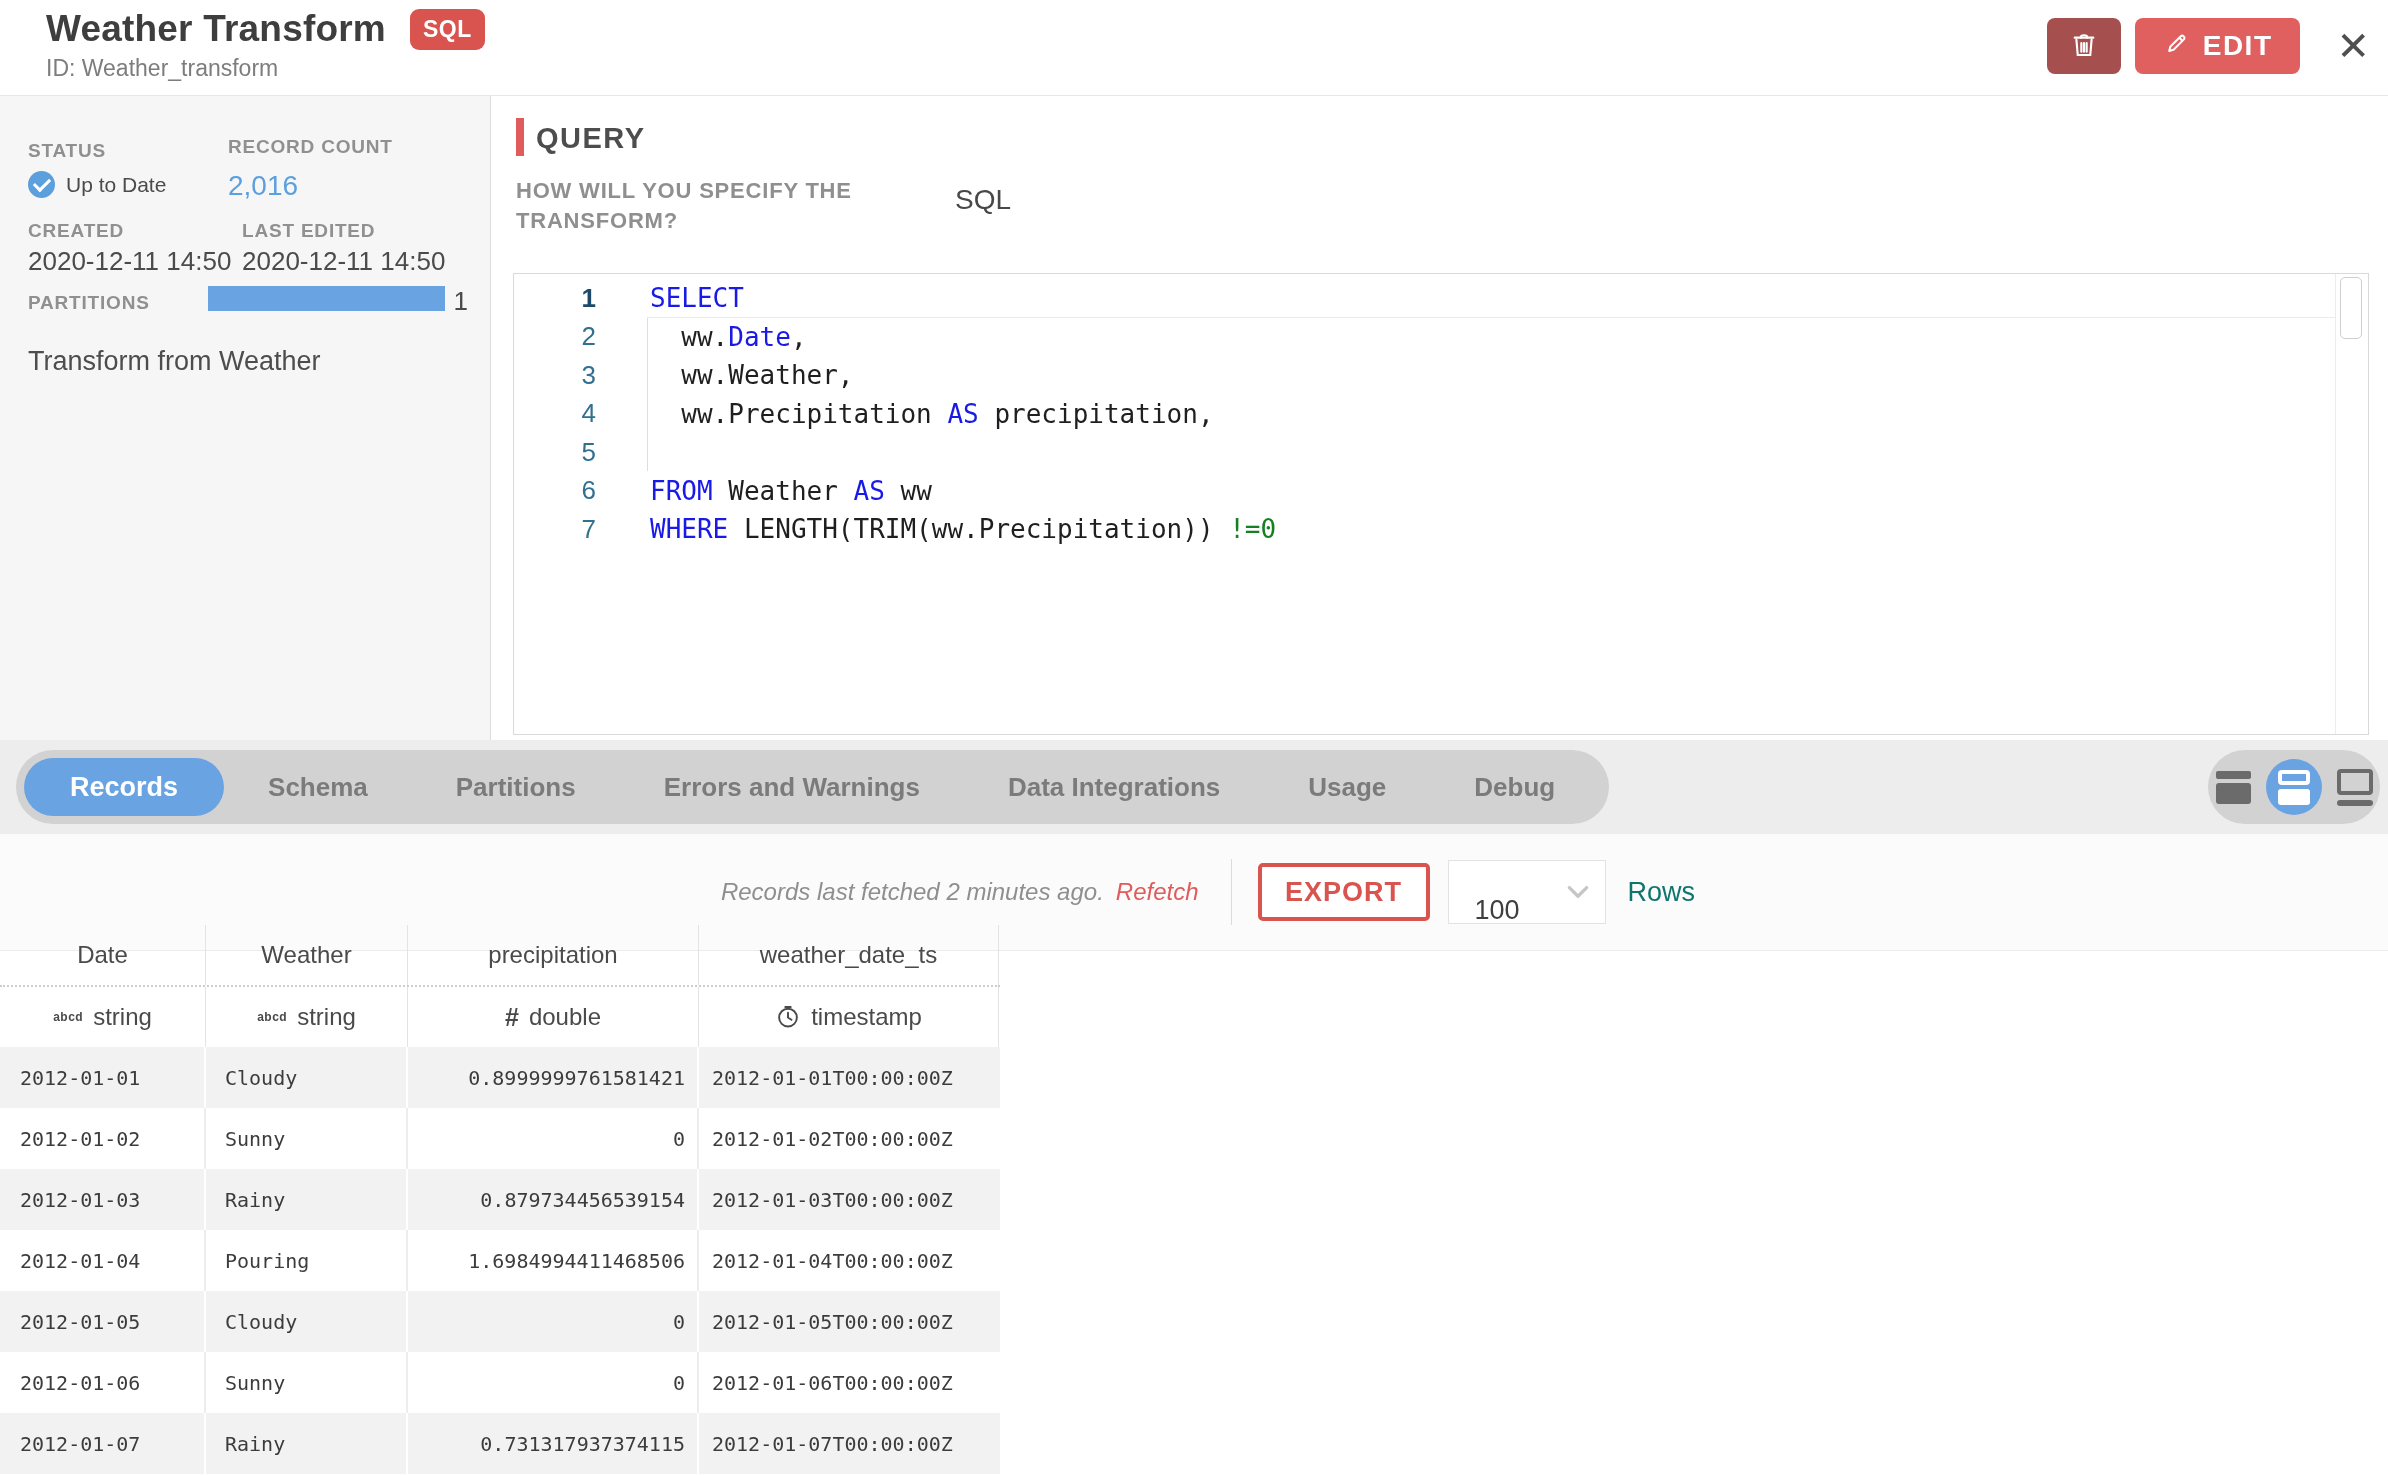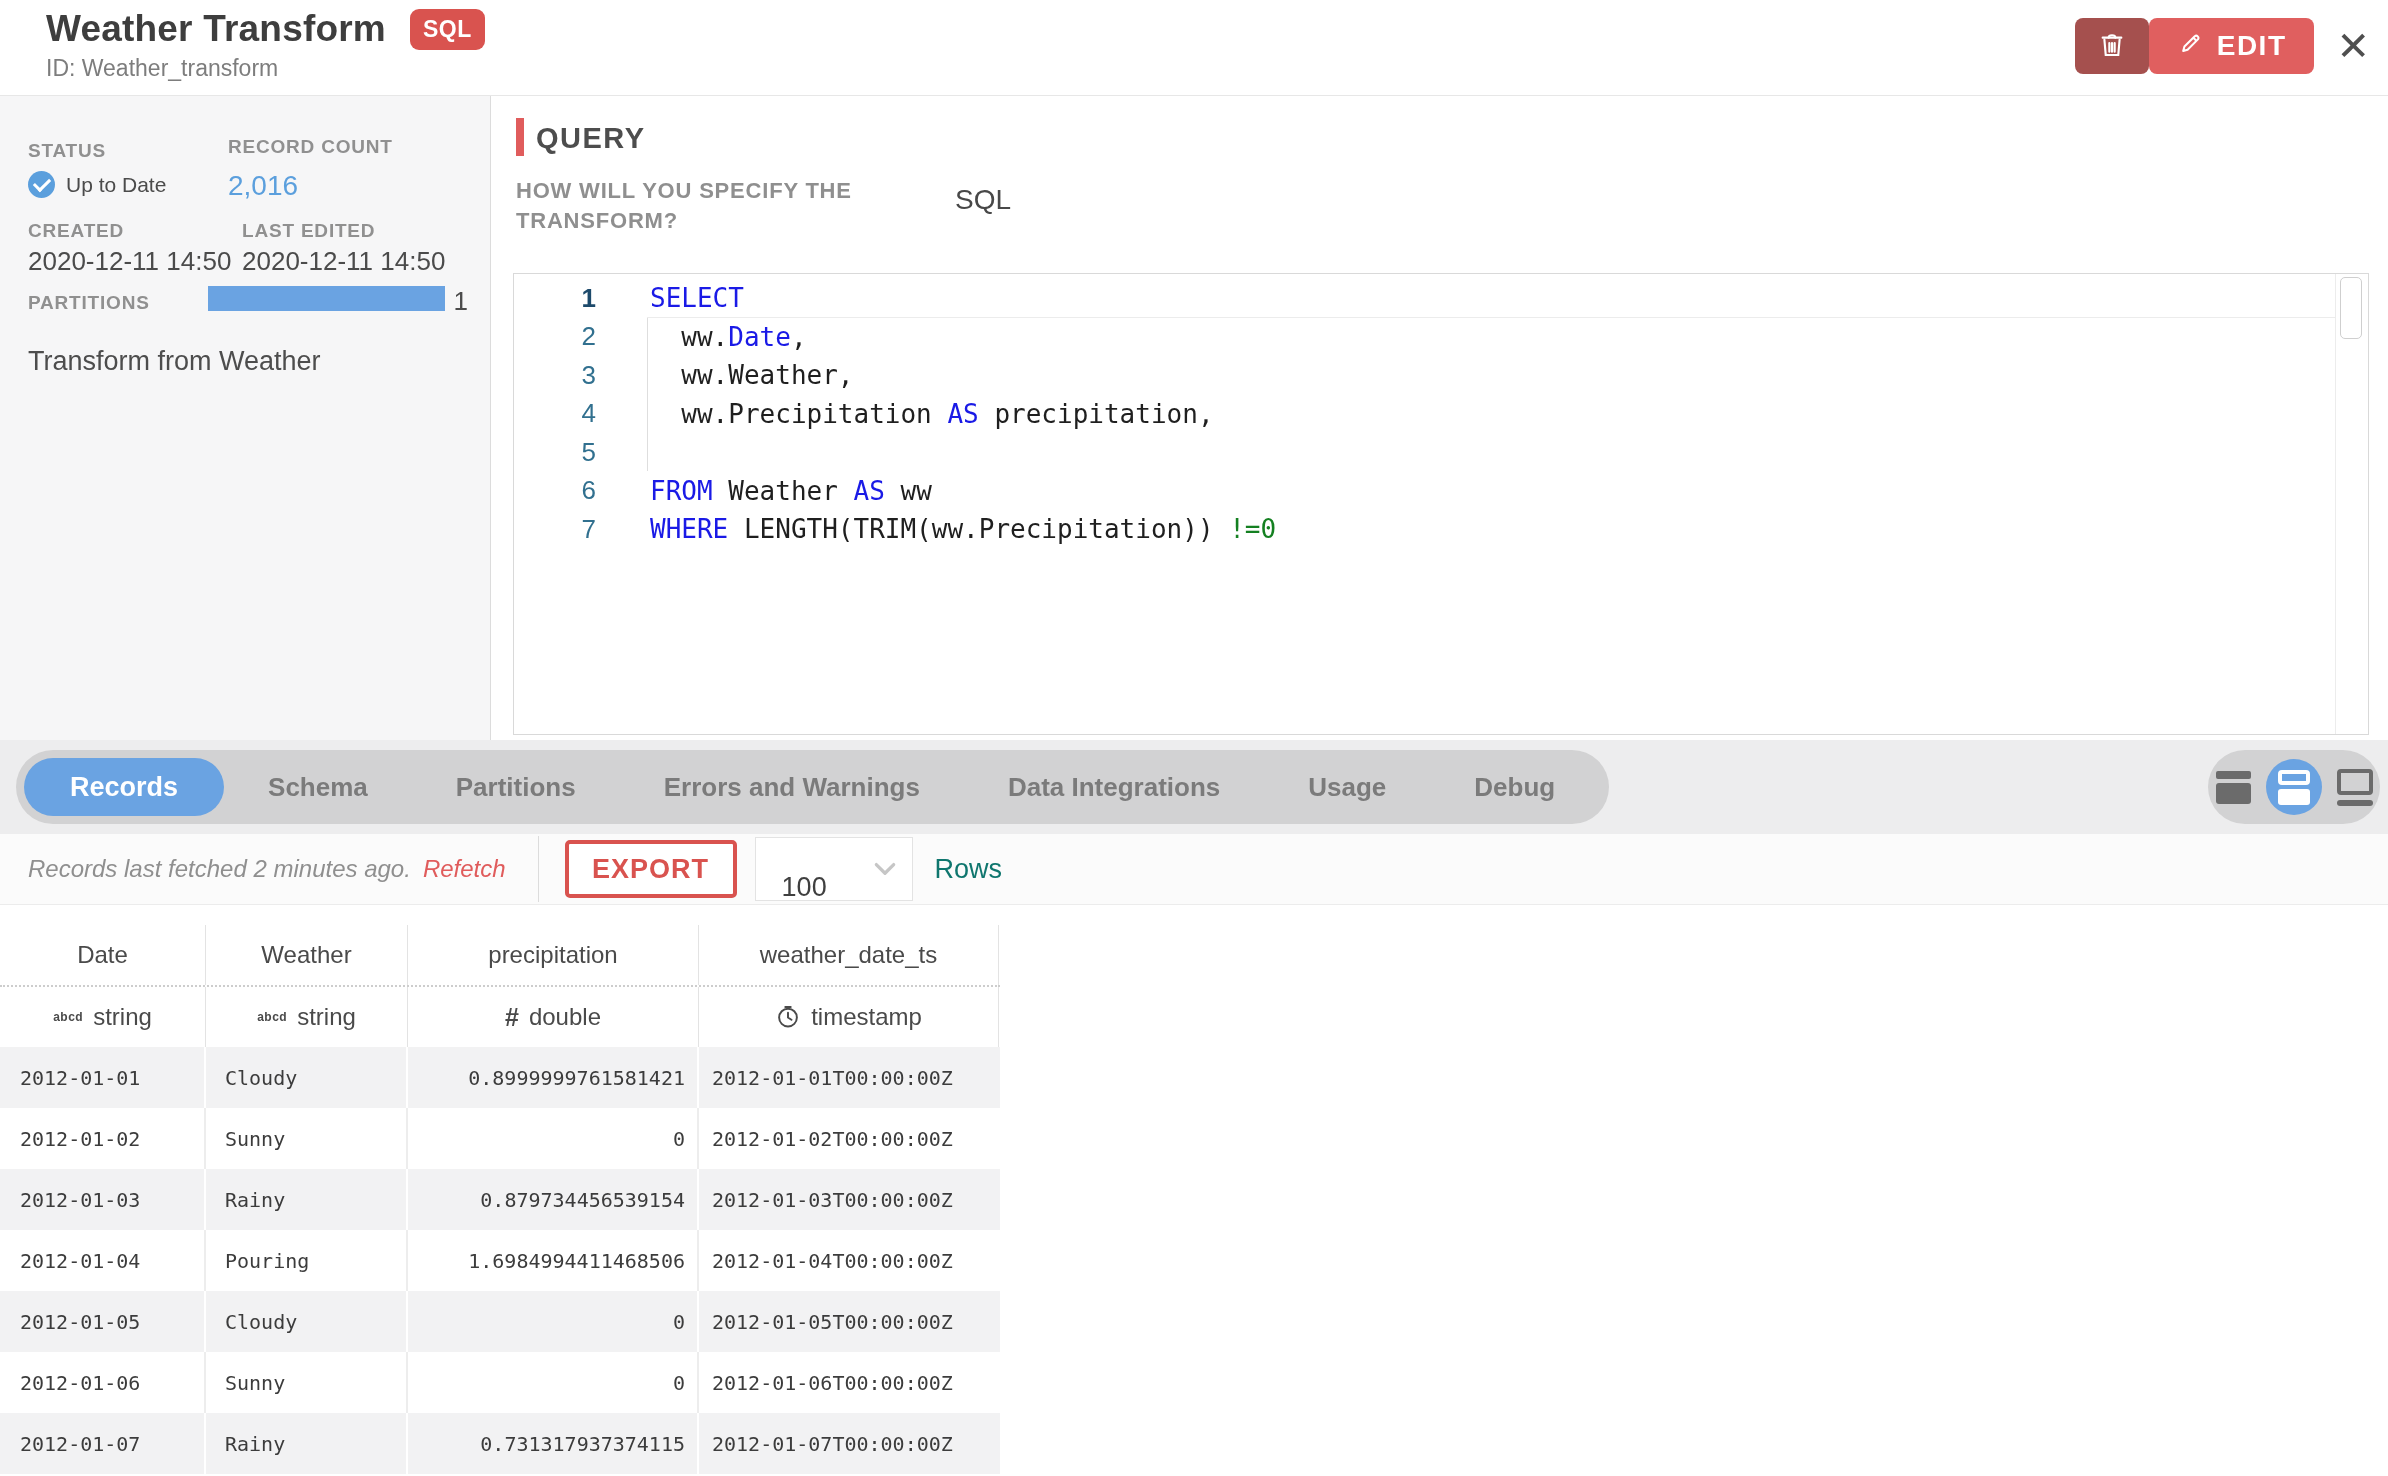--- a/index.html
+++ b/index.html
@@ -6,21 +6,21 @@
     font-family:"Liberation Sans",sans-serif;-webkit-font-smoothing:antialiased;}
   *{box-sizing:border-box;}
 
   
   .app-header{position:absolute;left:0;top:0;width:2388px;height:96px;background:#fff;border-bottom:1px solid #e7e7e7;}
   .title-wrap{position:absolute;left:46px;top:8px;}
   .title-row{display:flex;align-items:center;gap:24px;}
   .page-title{font-size:37px;font-weight:700;color:#3e3e3e;letter-spacing:.2px;}
   .type-badge{background:var(--accent-red);color:#fff;font-size:23px;font-weight:700;border-radius:9px;padding:7px 13px;letter-spacing:.5px;}
   .entity-id{font-size:23px;color:#7d7d7d;margin-top:5px;}
-  .header-actions{position:absolute;right:18px;top:18px;display:flex;align-items:center;}
+  .header-actions{position:absolute;right:18px;top:18px;display:flex;align-items:center;gap:14px;}
   .btn{display:flex;align-items:center;justify-content:center;border:none;border-radius:8px;cursor:pointer;height:56px;}
   .btn-delete{width:74px;background:var(--delete-red);}
   .btn-edit{padding:0 28px;background:var(--edit-red);color:#fff;font-size:28px;font-weight:700;letter-spacing:1.5px;gap:13px;font-family:"Liberation Sans",sans-serif;}
   .close-x{font-size:40px;color:#4f4f4f;margin-left:22px;line-height:1;cursor:pointer;font-weight:400;}
 
   
   .summary-panel{position:absolute;left:0;top:96px;width:491px;height:644px;background:#f6f6f7;border-right:1px solid #dcdcdc;}
   .stat-label{font-size:19px;font-weight:700;color:#909090;letter-spacing:.8px;}
   .stat-value{font-size:26px;color:#4b4b4b;}
   .pos-status{position:absolute;left:28px;top:44px;}
@@ -71,21 +71,21 @@
   .vt-a .b1{width:35px;height:8px;background:#6b6b6b;border-radius:2px;}
   .vt-a .b2{width:35px;height:21px;background:#6b6b6b;border-radius:3px;}
   .vt-b{width:56px;height:56px;border-radius:50%;background:var(--accent-blue);display:flex;flex-direction:column;align-items:center;justify-content:center;gap:4px;cursor:pointer;}
   .vt-b .o{width:32px;height:15px;border:4px solid #fff;border-radius:4px;}
   .vt-b .s{width:32px;height:16px;background:#fff;border-radius:3px;}
   .vt-c{display:flex;flex-direction:column;align-items:center;gap:5px;cursor:pointer;}
   .vt-c .o{width:36px;height:26px;border:4px solid #6b6b6b;border-radius:4px;}
   .vt-c .b{width:36px;height:6px;background:#6b6b6b;border-radius:3px;}
 
   
-  .records-toolbar{position:absolute;left:0;top:834px;width:2388px;height:71px;background:#fbfbfb;border-bottom:1px solid #ececec;display:flex;align-items:center;padding-left:28px;}
+  .records-toolbar{position:absolute;left:0;top:834px;width:2388px;height:117px;background:#fbfbfb;border-bottom:1px solid #ececec;display:flex;align-items:center;padding-left:28px;justify-content:center;}
   .fetched-text{font-size:24px;font-style:italic;color:#8f8f8f;}
   .refetch-link{font-size:24px;font-style:italic;color:#e05c5c;margin-left:12px;cursor:pointer;text-decoration:none;}
   .tb-divider{width:1px;height:66px;background:#dcdcdc;margin-left:32px;}
   .export-btn{margin-left:26px;width:172px;height:58px;background:#fff;border:4px solid var(--accent-red);border-radius:5px;color:var(--accent-red);font-size:27px;font-weight:700;letter-spacing:1px;cursor:pointer;font-family:"Liberation Sans",sans-serif;}
   .rows-select{margin-left:18px;width:158px;height:64px;background:#fff;border:1px solid #e3e3e3;display:flex;align-items:center;padding-left:26px;position:relative;cursor:pointer;}
   .rows-select .val{font-size:27px;color:#3f3f3f;margin-top:36px;}
   .rows-select svg{position:absolute;right:14px;top:22px;}
   .rows-label{margin-left:22px;font-size:27px;color:#0f766e;}
 
   

